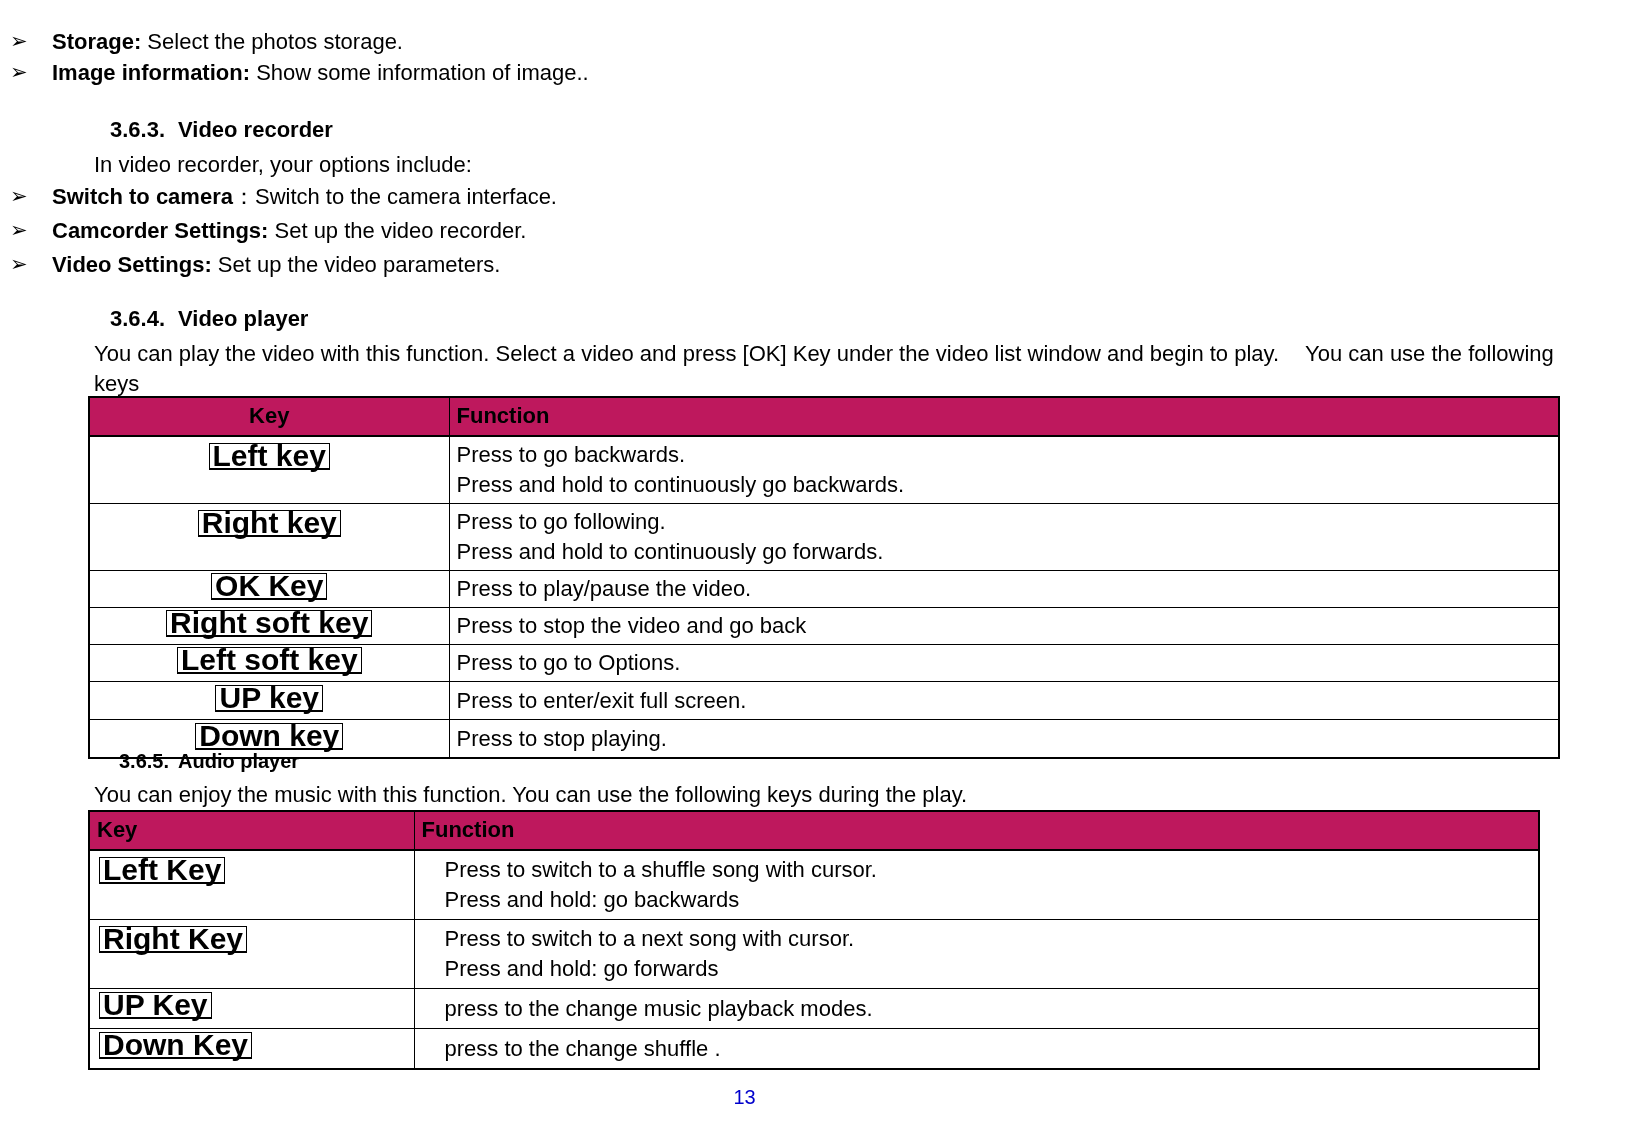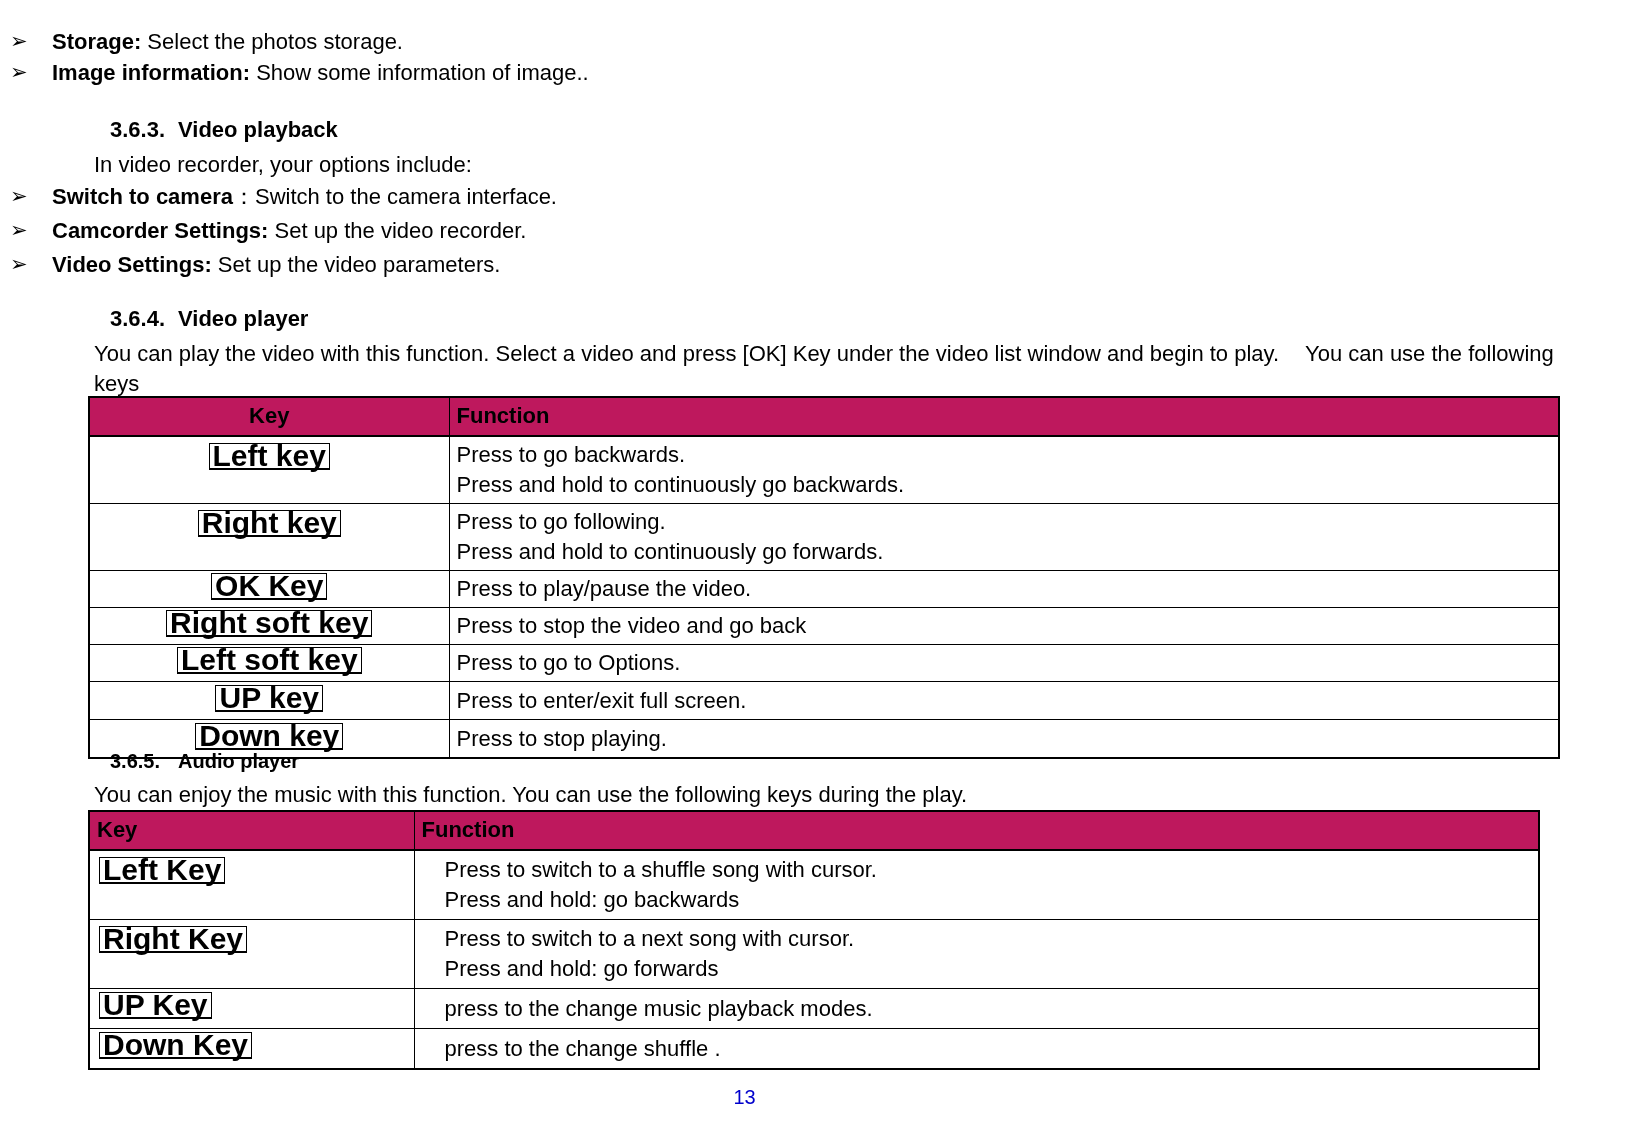--- a/index.html
+++ b/index.html
@@ -178,21 +178,21 @@
       <span class="bullet-glyph">➢</span>
       <span class="term">Storage:</span><span class="desc"> Select the photos storage.</span>
     </li>
     <li class="bullet-item">
       <span class="bullet-glyph">➢</span>
       <span class="term">Image information:</span><span class="desc"> Show some information of image..</span>
     </li>
   </ul>
 
   <div class="heading heading-l1 abs" style="left:88px; top:116px;">
-    <span class="num">3.6.3.</span><span class="ttl">Video playback</span>
+    <span class="num">3.6.3.</span><span class="ttl">Video recorder</span>
   </div>
 
   <div class="para abs" style="left:88px; top:150px;">In video recorder, your options include:</div>
 
   <ul class="bullet-list abs" style="left:0px; top:181px;">
     <li class="bullet-item" style="margin-bottom:3px;">
       <span class="bullet-glyph">➢</span>
       <span class="term">Switch to camera</span><span class="desc">：Switch to the camera interface.</span>
     </li>
     <li class="bullet-item" style="margin-bottom:3px;">
@@ -266,21 +266,21 @@
       </tr>
       <tr>
         <td class="keycell" style="padding:3px 0 3px 0;"><span class="keybox">Down key</span></td>
         <td class="fncell" style="padding-top:4px;">
           <span class="ln">Press  to  stop  playing.</span>
         </td>
       </tr>
     </tbody>
   </table>
 
-  <div class="heading heading-small abs" style="left:88px; top:748px;">
+  <div class="heading heading-small abs" style="left:88px; top:748px;text-align:center;">
     <span class="num">3.6.5.</span><span class="ttl">Audio player</span>
   </div>
 
   <div class="para abs" style="left:88px; top:780px;">You can enjoy the music with this function. You can use the following keys during the play.</div>
 
   <table class="keytable t2">
     <colgroup>
         <col class="c1">
         <col class="c2">
       </colgroup>

